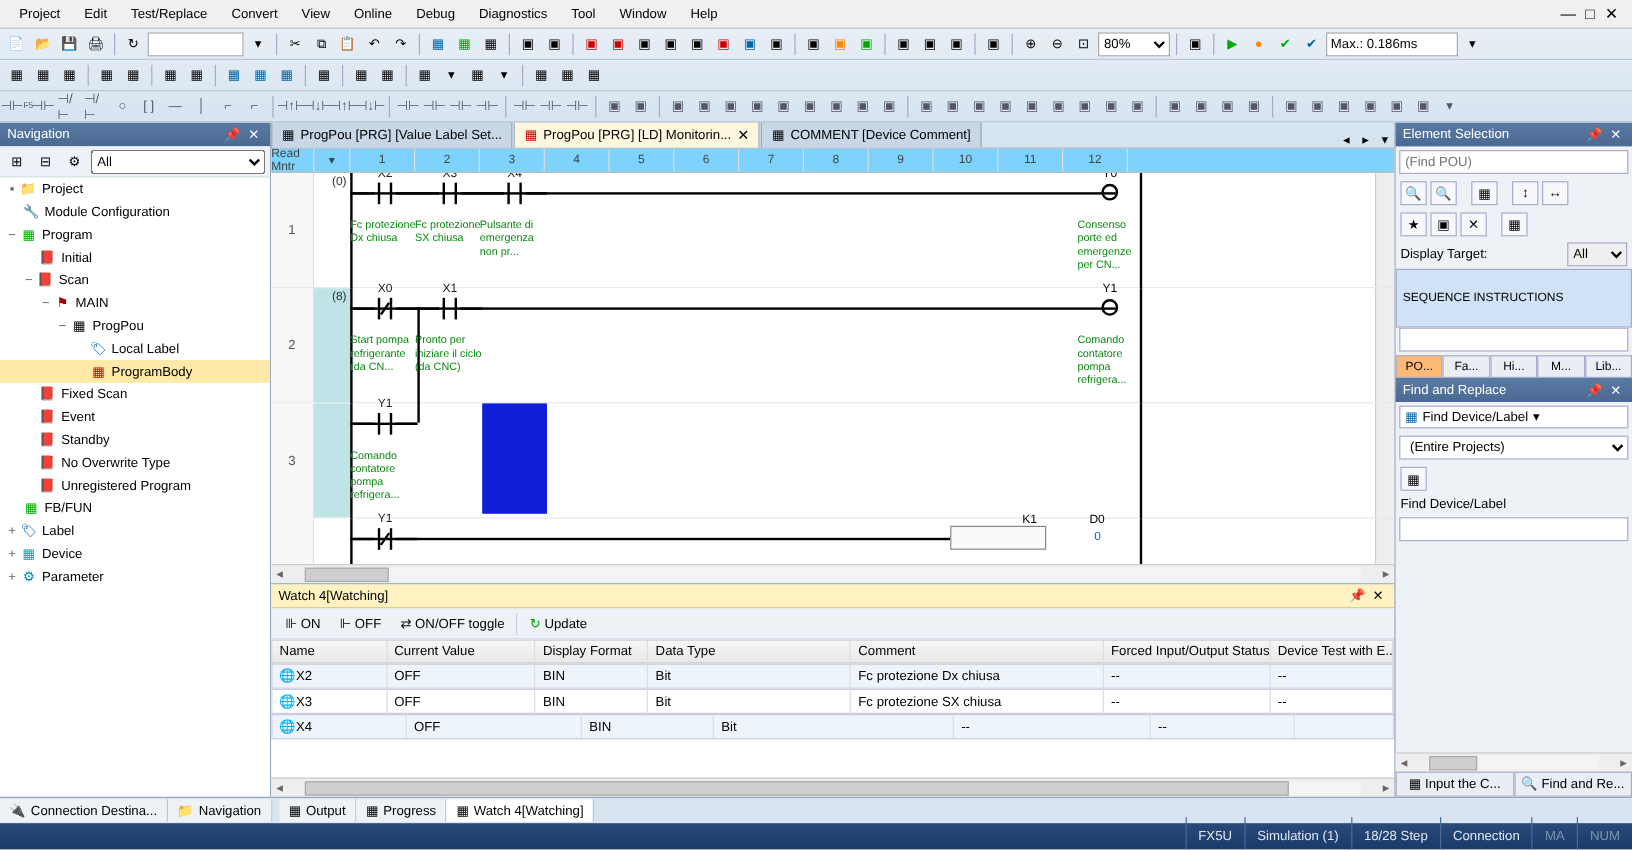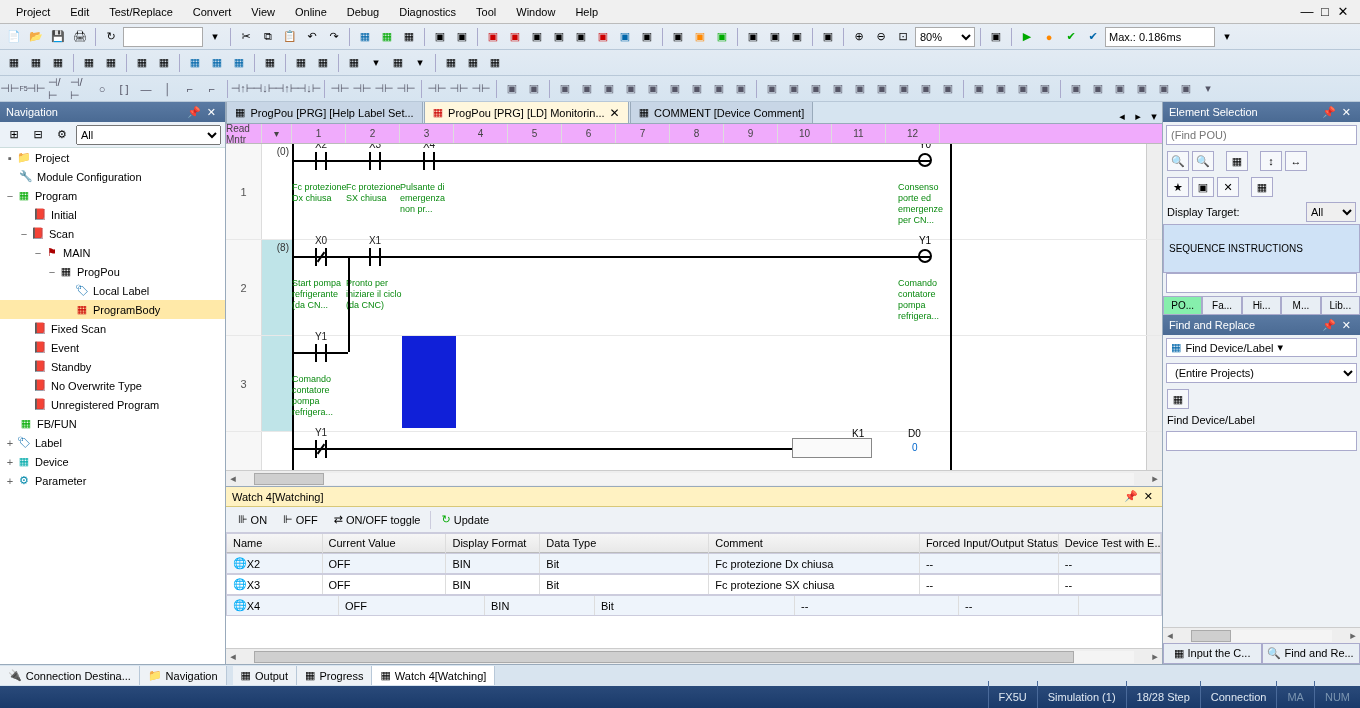--- a/index.html
+++ b/index.html
@@ -38,21 +38,21 @@
 .ind { display:inline-block; }
 
 
 .center { flex:1; display:flex; flex-direction:column; min-width:0; }
 .tabs { height:22px; display:flex; background:#d6e4f0; border-bottom:1px solid #9ab; align-items:flex-end; }
 .tab { height:22px; display:flex; align-items:center; padding:0 8px; background:#c8d6e6; border:1px solid #9ab; border-bottom:none; margin-right:1px; cursor:pointer; gap:5px; font-size:11px; max-width:220px; overflow:hidden; }
 .tab.active { background:#fff7dd; }
 .tab .cx { font-size:12px; cursor:pointer; }
 .tabs .navbtn { width:16px; text-align:center; cursor:pointer; }
 .lad-wrap { flex:1; display:flex; flex-direction:column; overflow:hidden; background:#fff; }
-.lad-hdr { height:20px; display:flex; border-bottom:1px solid #bbb; background:#f0abfc; }
+.lad-hdr { height:20px; display:flex; border-bottom:1px solid #bbb; background:#7dd3fc; }
 .lad-hdr .cell { border-right:1px solid #ddd; display:flex; align-items:center; justify-content:center; font-size:10px; color:#444; }
 .col-row { width:36px; }
 .col-step { width:30px; }
 .col-c { width:54px; }
 .lad-body { flex:1; position:relative; overflow:auto; }
 .lad-grid { position:relative; }
 .rung { position:relative; display:flex; border-bottom:1px solid #e8e8e8; }
 .rung .rownum { width:36px; display:flex; align-items:center; justify-content:center; color:#555; background:#f7f7f7; border-right:1px solid #ddd; }
 .rung .stepn { width:30px; display:flex; align-items:flex-start; justify-content:flex-end; padding:2px 3px 0 0; color:#333; font-size:10px; background:#fff; }
 .rung .stepn.hl { background:#bfe4e8; }
@@ -96,21 +96,21 @@
 .right { width:198px; display:flex; flex-direction:column; border-left:1px solid #9ab; background:#eef2f6; }
 .rsec { display:flex; flex-direction:column; }
 .rin { background:#fff; border:1px solid #aac; height:20px; margin:3px; padding:0 4px; }
 .rtb { display:flex; gap:3px; padding:3px 4px; }
 .rbt { width:22px; height:20px; border:1px solid #aac; background:#f6f8fb; cursor:pointer; display:flex; align-items:center; justify-content:center; }
 .r-row { display:flex; align-items:center; padding:2px 4px; gap:4px; }
 .r-sel { height:20px; border:1px solid #aac; }
 .r-sec-title { background:#dce8f4; padding:18px 5px; font-size:10px; border:1px solid #aac; }
 .rtabs { display:flex; }
 .rtabs .t { flex:1; text-align:center; padding:3px 0; background:#e8eef4; border:1px solid #aac; font-size:10px; cursor:pointer; }
-.rtabs .t.a { background:#86efac; }
+.rtabs .t.a { background:#fdba74; }
 
 
 .bottom-tabs { height:22px; background:#d8e4ef; display:flex; align-items:center; border-top:1px solid #9ab; }
 .bottom-tabs .bt { padding:3px 8px; display:flex; align-items:center; gap:4px; cursor:pointer; border-right:1px solid #b8c8d8; background:#eef2f6; }
 .bottom-tabs .bt.a { background:#fff; }
 .status { height:22px; background:linear-gradient(#2a4a7a,#1a3a6a); color:#dfe8f2; display:flex; align-items:center; font-size:11px; }
 .status .sc { padding:16px 10px; border-left:1px solid #4a6a9a; height:100%; display:flex; align-items:center; }
 .status .sp { flex:1; }
 </style>
 </head>
@@ -395,21 +395,21 @@
           <span class="ti" style="color:#08a">⚙</span>
           <span>Parameter</span>
         </div>
     </div>
   </div>
 
   <div class="center">
     <div class="tabs">
       <div class="tab">
           <span>▦</span>
-          <span>ProgPou [PRG] [Help Label Set...</span>
+          <span>ProgPou [PRG] [Value Label Set...</span>
         </div>
       <div class="tab active">
           <span style="color:#c00">▦</span>
           <span>ProgPou [PRG] [LD] Monitorin...</span>
           <span class="cx">✕</span>
         </div>
       <div class="tab">
           <span>▦</span>
           <span>COMMENT [Device Comment]</span>
         </div>

